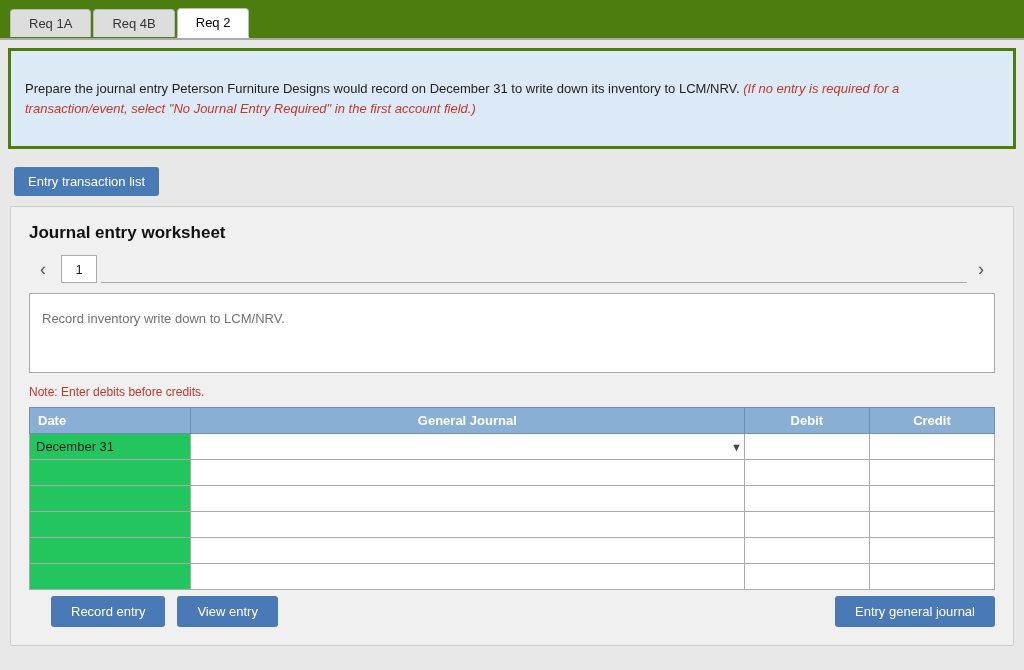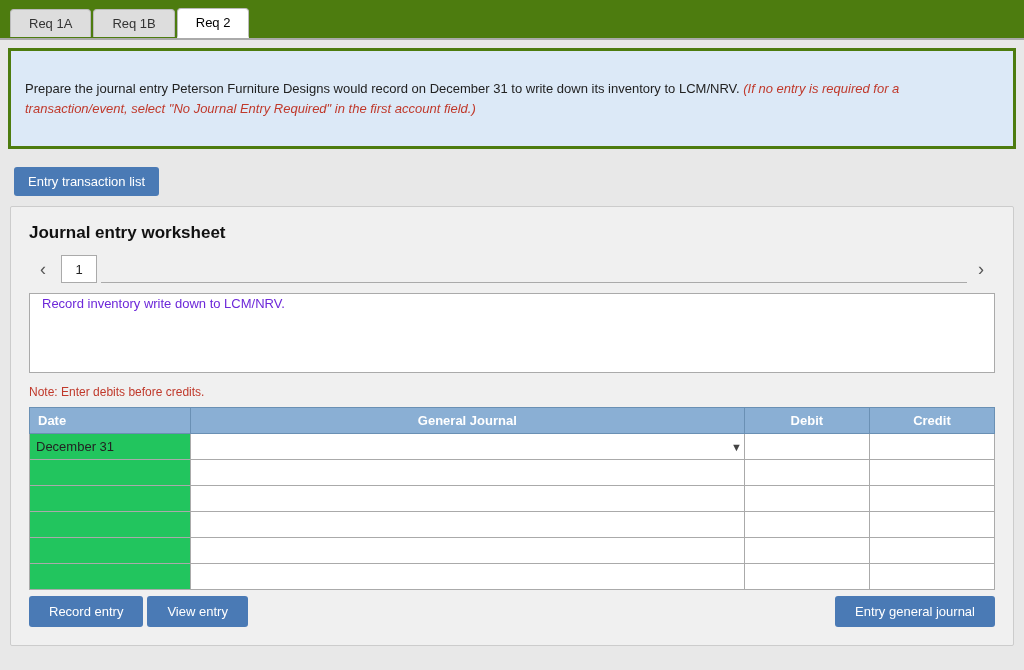--- a/index.html
+++ b/index.html
@@ -114,25 +114,25 @@
       border-bottom: 1px solid #aaa;
     }
     .nav-arrow-right {
       margin-left: auto;
     }
 
     
     .description-box {
       border: 1px solid #aaa;
       background: #fff;
-      padding: 2px 12px;
+      padding: 17px 12px;
       min-height: 80px;
       margin-bottom: 12px;
       font-size: 13px;
-      color: #6d28d9;
+      color: #737373;
     }
 
     
     .note-text {
       color: #c0392b;
       font-size: 12px;
       margin-bottom: 8px;
     }
 
     
@@ -197,41 +197,42 @@
       padding: 2px 4px;
       font-size: 12px;
       background: transparent;
       text-align: right;
     }
 
     
     .bottom-buttons {
       display: flex;
       align-items: center;
-      gap: 4px;
+      gap: 12px;
+      margin-left: 22px;
     }
     .btn-action {
       padding: 8px 20px;
       background: #4a7ab5;
       color: #fff;
       border: none;
       border-radius: 3px;
       font-size: 13px;
       cursor: pointer;
     }
     .btn-right {
       margin-left: auto;
     }
   </style>
 </head>
 <body>
 
 <div class="tabs-bar">
   <div class="tab">Req 1A</div>
-  <div class="tab">Req 1B</div>
+  <div class="tab">Req 4B</div>
   <div class="tab active">Req 2</div>
 </div>
 
 <div class="instruction-banner">
   <span>Prepare the journal entry Peterson Furniture Designs would record on December 31 to write down its inventory to LCM/NRV.</span>
   <span class="conditional">(If no entry is required for a transaction/event, select "No Journal Entry Required" in the first account field.)</span>
 </div>
 
 <div style="margin: 0;">
   <button class="view-transaction-btn">Entry transaction list</button>

